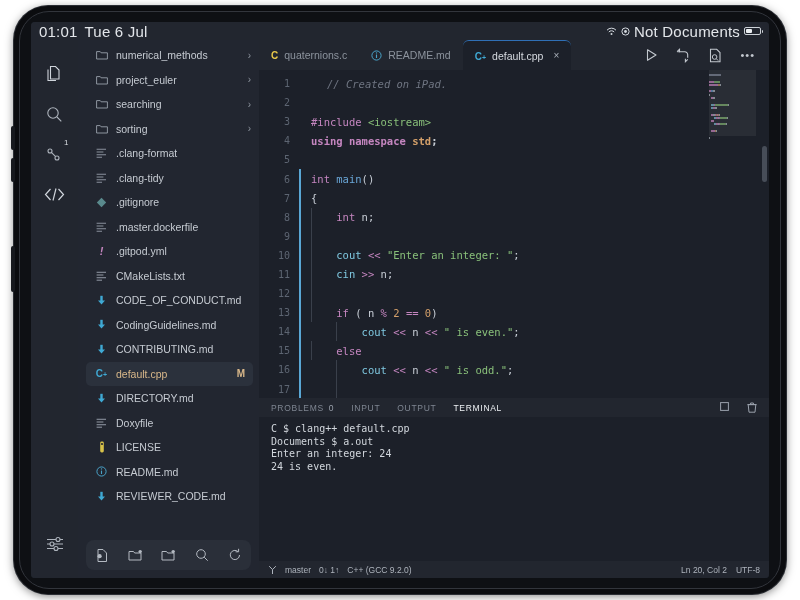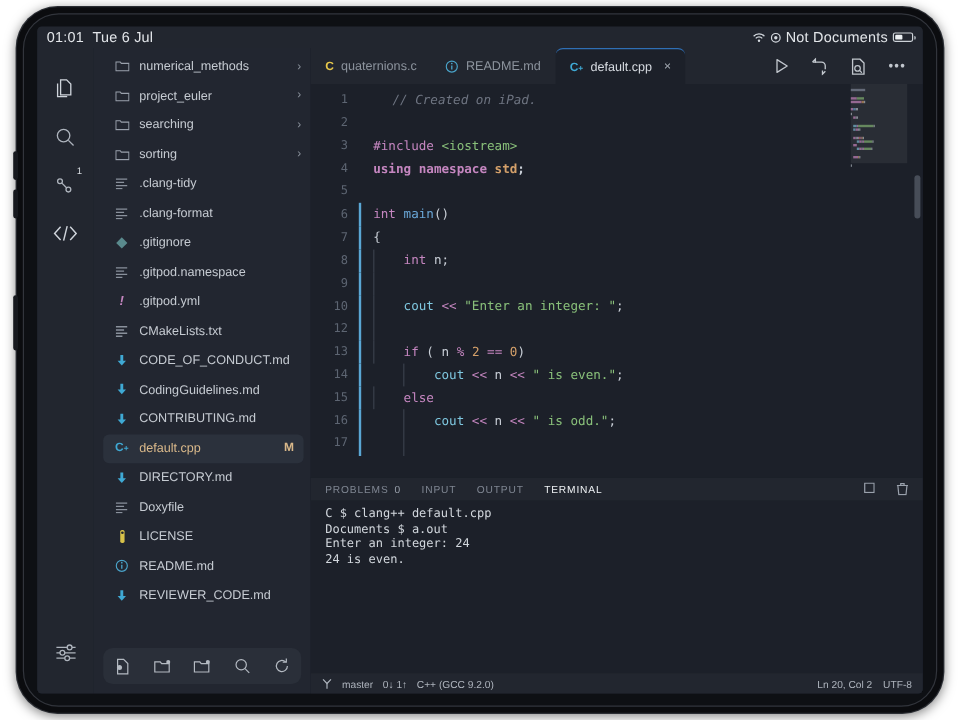--- a/index.html
+++ b/index.html
@@ -37,21 +37,21 @@
     overflow: hidden;
     display: flex; flex-direction: column;
   }
 
   
   #ios-status {
     height: 18px; flex: 0 0 18px;
     background: #22262f;
     display: flex; align-items: center;
     padding: 0 8px;
-    color: #e3e6ea; font-size: 12px;
+    color: #e3e6ea; font-size: 15px;
     letter-spacing: .2px;
   }
   #ios-status .left { display: flex; gap: 7px; }
   #ios-status .right { margin-left: auto; display: flex; align-items: center; gap: 4px; }
   .battery-shell {
     width: 17px; height: 8px; border: 1px solid #cdd2d8;
     border-radius: 2px; position: relative; display:inline-block;
   }
   .battery-shell::after {
     content:""; position:absolute; right:-3px; top:2px;
@@ -345,51 +345,51 @@
             </div>
             <div class="file-row">
               <span class="file-icon">
                 <svg width="11" height="10" viewBox="0 0 11 10">
                   <line x1="0.6" y1="1.3" x2="10" y2="1.3" stroke="#8a919c" stroke-width="1.1"></line>
                   <line x1="0.6" y1="4" x2="7.4" y2="4" stroke="#8a919c" stroke-width="1.1"></line>
                   <line x1="0.6" y1="6.7" x2="10" y2="6.7" stroke="#8a919c" stroke-width="1.1"></line>
                   <line x1="0.6" y1="9.2" x2="6" y2="9.2" stroke="#8a919c" stroke-width="1.1"></line>
                 </svg>
               </span>
-              <span>.clang-tidy</span>
+              <span>.clang-format</span>
             </div>
             <div class="file-row">
               <span class="file-icon">
                 <svg width="11" height="10" viewBox="0 0 11 10">
                   <line x1="0.6" y1="1.3" x2="10" y2="1.3" stroke="#8a919c" stroke-width="1.1"></line>
                   <line x1="0.6" y1="4" x2="7.4" y2="4" stroke="#8a919c" stroke-width="1.1"></line>
                   <line x1="0.6" y1="6.7" x2="10" y2="6.7" stroke="#8a919c" stroke-width="1.1"></line>
                   <line x1="0.6" y1="9.2" x2="6" y2="9.2" stroke="#8a919c" stroke-width="1.1"></line>
                 </svg>
               </span>
-              <span>.clang-format</span>
+              <span>.clang-tidy</span>
             </div>
             <div class="file-row">
               <span class="file-icon">
                 <svg width="11" height="11" viewBox="0 0 11 11">
                   <rect x="5.5" y="0.8" width="6.6" height="6.6" transform="rotate(45 5.5 0.8)" fill="#5a8a8d"></rect>
                 </svg>
               </span>
               <span>.gitignore</span>
             </div>
             <div class="file-row">
               <span class="file-icon">
                 <svg width="11" height="10" viewBox="0 0 11 10">
                   <line x1="0.6" y1="1.3" x2="10" y2="1.3" stroke="#8a919c" stroke-width="1.1"></line>
                   <line x1="0.6" y1="4" x2="7.4" y2="4" stroke="#8a919c" stroke-width="1.1"></line>
                   <line x1="0.6" y1="6.7" x2="10" y2="6.7" stroke="#8a919c" stroke-width="1.1"></line>
                   <line x1="0.6" y1="9.2" x2="6" y2="9.2" stroke="#8a919c" stroke-width="1.1"></line>
                 </svg>
               </span>
-              <span>.gitpod.namespace</span>
+              <span>.master.dockerfile</span>
             </div>
             <div class="file-row">
               <span class="file-icon">
                 <span style="color:#c586c0;font-weight:bold;font-style:italic;font-size:11px;">!</span>
               </span>
               <span>.gitpod.yml</span>
             </div>
             <div class="file-row">
               <span class="file-icon">
                 <svg width="11" height="10" viewBox="0 0 11 10">
@@ -615,20 +615,26 @@
                 <span class="code-text" style="margin-left: 6px;"></span>
                 <span style="position: absolute; left: 52px; top: 0px; bottom: 0px; border-left: 1px solid rgb(58, 64, 75);"></span>
               </div>
               <div class="code-line" style="position: relative; z-index: 2;">
                 <span class="ln">10</span>
                 <span class="guide-col on" style="align-self: stretch;"></span>
                 <span class="code-text" style="margin-left: 6px;"><span class="t-obj">    cout </span><span class="t-op">&lt;&lt; </span><span class="t-str">"Enter an integer: "</span><span class="t-punc">;</span></span>
                 <span style="position: absolute; left: 52px; top: 0px; bottom: 0px; border-left: 1px solid rgb(58, 64, 75);"></span>
               </div>
               <div class="code-line" style="position: relative; z-index: 2;">
+                <span class="ln">11</span>
+                <span class="guide-col on" style="align-self: stretch;"></span>
+                <span class="code-text" style="margin-left: 6px;"><span class="t-obj">    cin </span><span class="t-op">&gt;&gt; </span><span class="t-id">n</span><span class="t-punc">;</span></span>
+                <span style="position: absolute; left: 52px; top: 0px; bottom: 0px; border-left: 1px solid rgb(58, 64, 75);"></span>
+              </div>
+              <div class="code-line" style="position: relative; z-index: 2;">
                 <span class="ln">12</span>
                 <span class="guide-col on" style="align-self: stretch;"></span>
                 <span class="code-text" style="margin-left: 6px;"></span>
                 <span style="position: absolute; left: 52px; top: 0px; bottom: 0px; border-left: 1px solid rgb(58, 64, 75);"></span>
               </div>
               <div class="code-line" style="position: relative; z-index: 2;">
                 <span class="ln">13</span>
                 <span class="guide-col on" style="align-self: stretch;"></span>
                 <span class="code-text" style="margin-left: 6px;"><span class="t-kw">    if </span><span class="t-punc">( </span><span class="t-id">n </span><span class="t-op">% </span><span class="t-num">2 </span><span class="t-op">== </span><span class="t-num">0</span><span class="t-punc">)</span></span>
                 <span style="position: absolute; left: 52px; top: 0px; bottom: 0px; border-left: 1px solid rgb(58, 64, 75);"></span>

